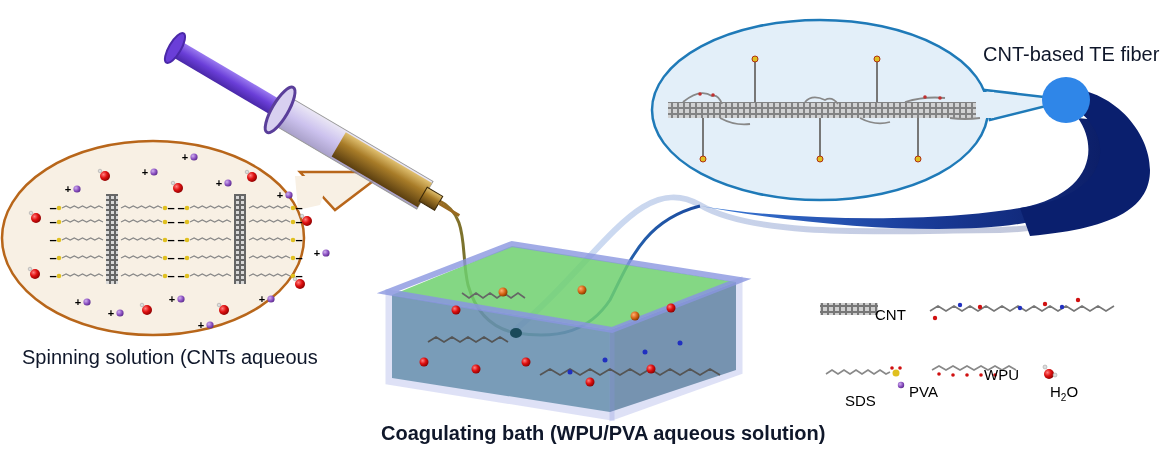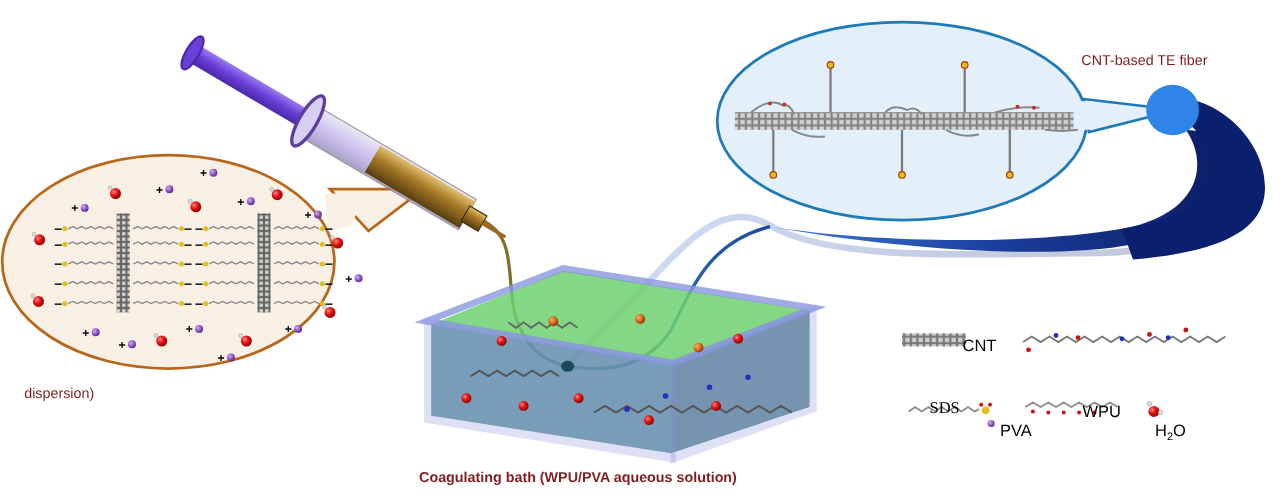--- a/index.html
+++ b/index.html
@@ -1,18 +1,18 @@
 <!DOCTYPE html>
 <html><head>
 <meta charset="utf-8">
 <style>
   html,body{margin:0;padding:0;background:#ffffff;}
   body{width:1166px;height:454px;position:relative;overflow:hidden;font-family:"Liberation Sans",sans-serif;}
   #stage{position:absolute;left:0;top:0;}
-  .lbl{position:absolute;color:#7f1d1d;font-size:13px;line-height:23px;font-family:"Liberation Sans",sans-serif;white-space:nowrap;}
+  .lbl{position:absolute;color:#0f172a;font-size:20px;line-height:23px;font-family:"Liberation Sans",sans-serif;white-space:nowrap;}
   .legend-lbl{position:absolute;color:#000;font-size:15px;font-family:"Liberation Sans",sans-serif;}
   sub{font-size:10px;}
 </style>
 </head>
 <body>
 
 <svg id="stage" width="1166" height="454" viewBox="0 0 1166 454" xmlns="http://www.w3.org/2000/svg">
   <defs>
     <linearGradient id="gPlunger" x1="0" y1="0" x2="0" y2="1">
       <stop offset="0" stop-color="#9a7af0"></stop>
@@ -296,22 +296,22 @@
     </g>
     <g>
       <circle cx="1049" cy="374" r="5" fill="url(#gO)"></circle>
         <circle cx="1045" cy="367" r="2" fill="#ddd" stroke="#999" stroke-width="0.5"></circle>
         <circle cx="1055" cy="375" r="2" fill="#ddd" stroke="#999" stroke-width="0.5"></circle>
     </g>
   </g>
 </svg>
 
 <div class="lbl" style="left:22px;top:346px;">
-  <div>dispersion)</div>
+  <div>Spinning solution (CNTs aqueous</div>
 </div>
 <div class="lbl" style="left:381px;top:422px;font-weight:bold;">Coagulating bath (WPU/PVA aqueous solution)</div>
 <div class="lbl" style="left:983px;top:43px;">CNT-based TE fiber</div>
 
 <div class="legend-lbl" style="left:833px;top:306px;margin-left:42px;">CNT</div>
 <div class="legend-lbl" style="left:984px;top:318px;margin-top:48px;">WPU</div>
-<div class="legend-lbl" style="left:845px;top:363px;font-family:Liberation Serif, serif;">SDS</div>
+<div class="legend-lbl" style="left:845px;top:392px;">SDS</div>
 <div class="legend-lbl" style="left:909px;top:383px;">PVA</div>
 <div class="legend-lbl" style="left:1034px;top:383px;margin-left:16px;"><span>H</span><sub>2</sub><span>O</span></div>
 
 </body></html>

